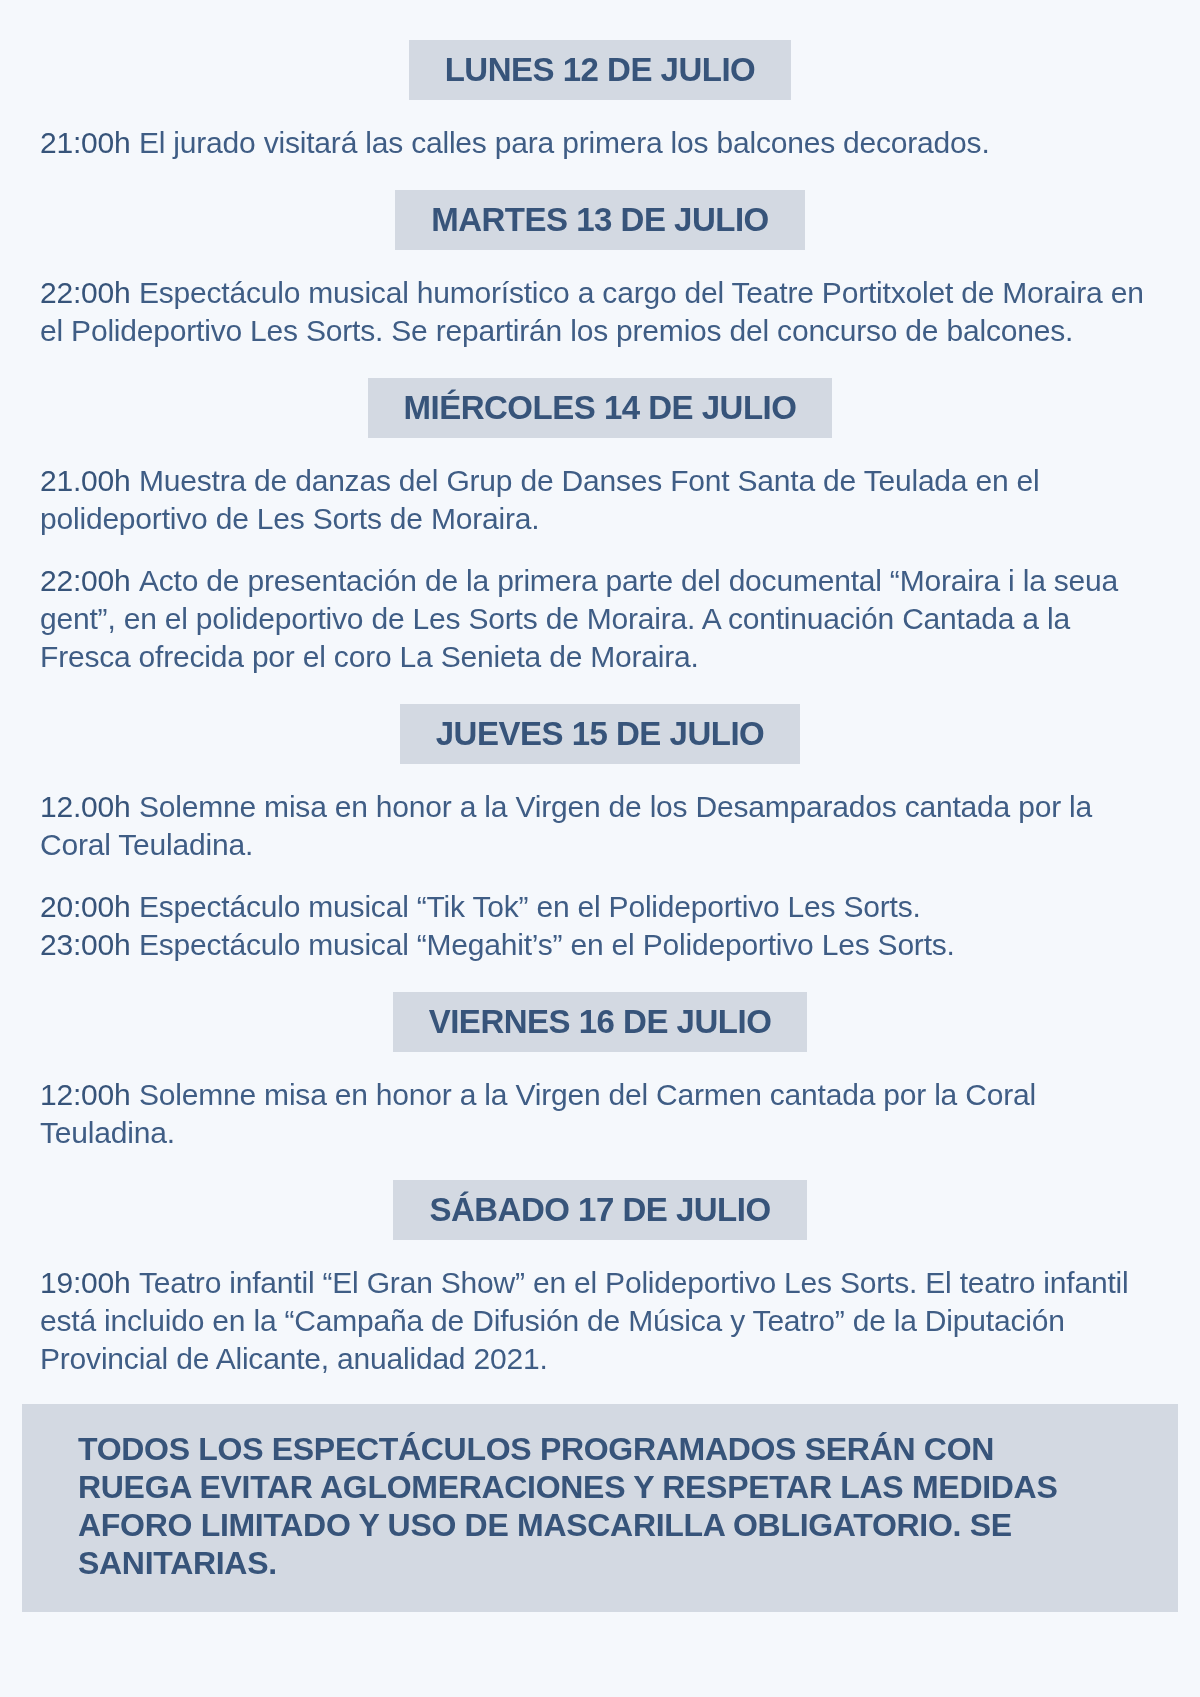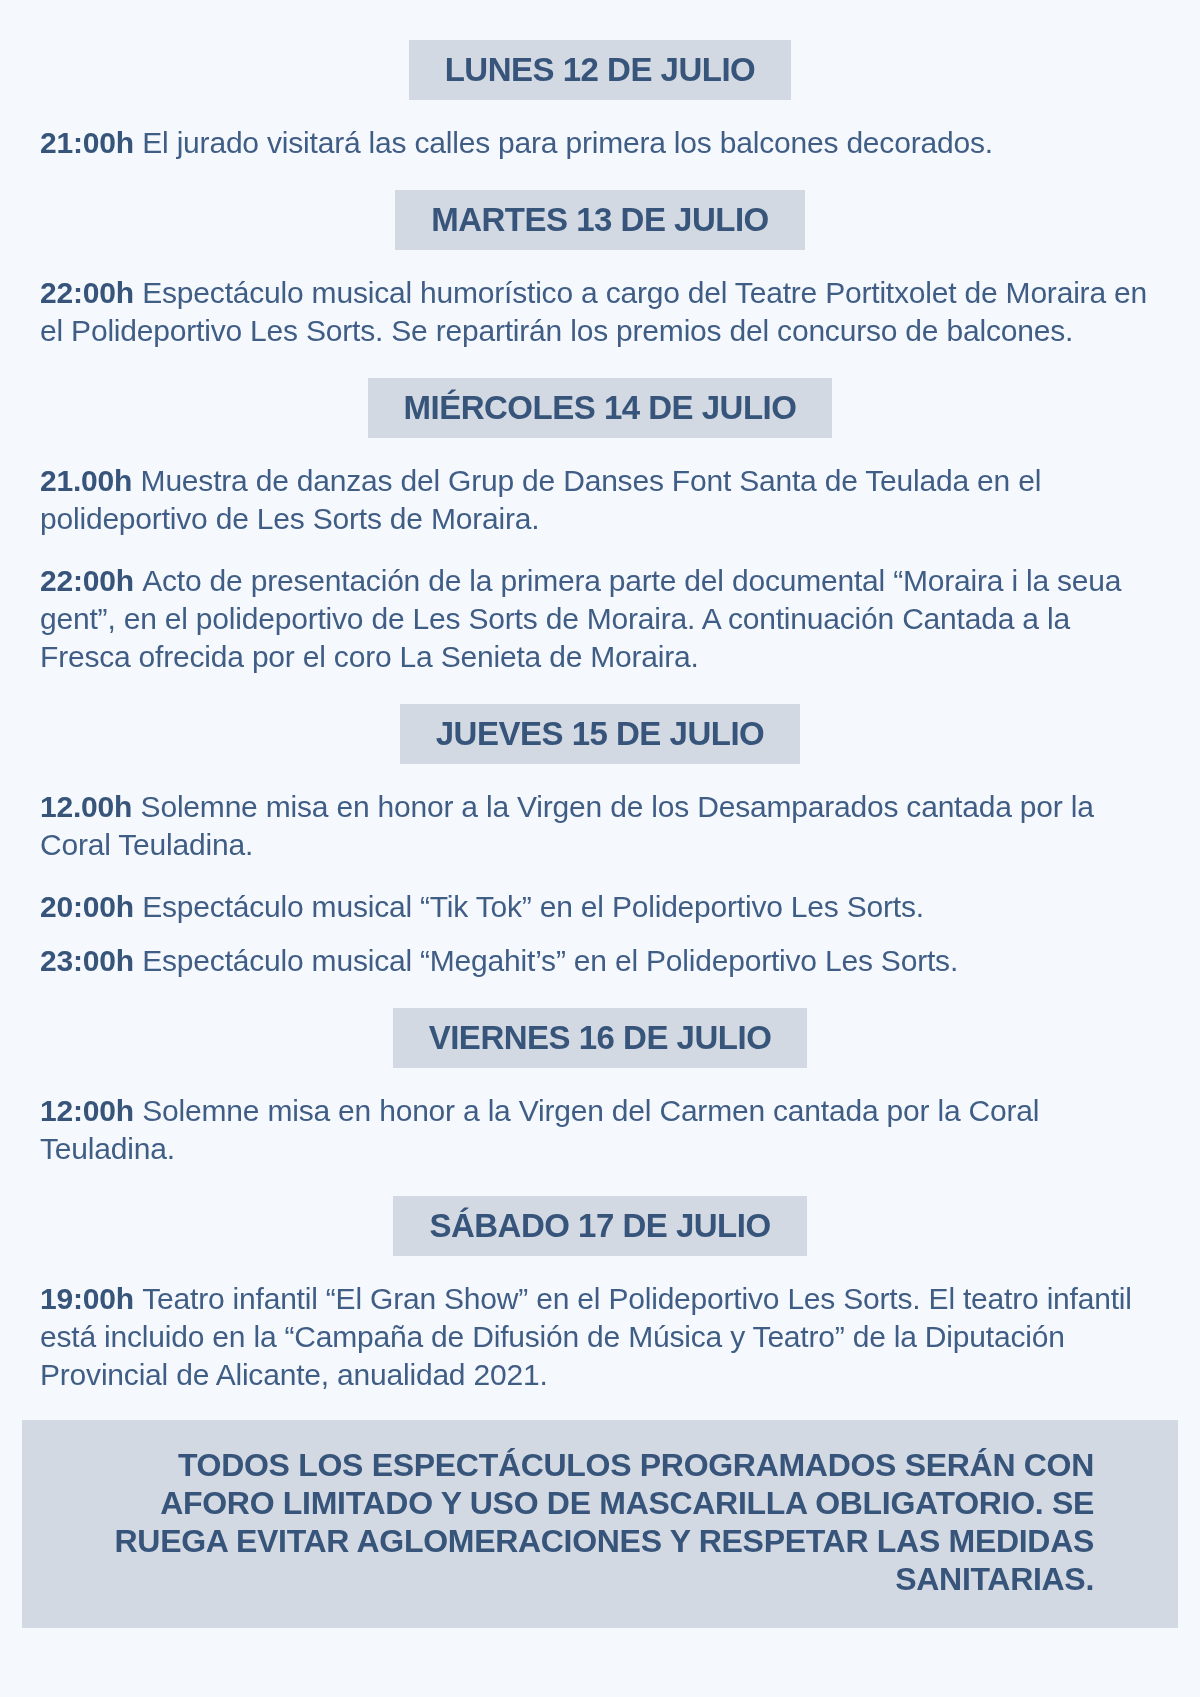--- a/index.html
+++ b/index.html
@@ -39,31 +39,31 @@
     text-align:center;
   }
   .day:first-child .day-header{margin-top:0;}
   .event{
     margin-top:24px;
     font-size:30px;
     line-height:38px;
     letter-spacing:-0.2px;
     color:var(--ink);
   }
-  .event.tight{margin-top:16px;}
+  .event.tight{margin-top:0;}
   .event .time{
-    font-weight:bold;
+    font-weight:normal;
     color:var(--ink-bold);
     margin-right:0.28em;
   }
   .notice{
     margin:26px 22px 0;
     background:var(--panel);
-    padding:26px 84px 30px;
-    text-align:right;
+    padding:26px 56px 30px;
+    text-align:left;
   }
   .notice-line{
     font-size:32px;
     line-height:38px;
     font-weight:bold;
     letter-spacing:-0.3px;
     color:var(--ink-bold);
   }
 </style>
 </head>
@@ -102,17 +102,17 @@
 
     <div class="day">
       <div class="day-header">SÁBADO 17 DE JULIO</div>
       <p class="event"><span class="time">19:00h</span><span class="etext">Teatro infantil “El Gran Show” en el Polideportivo Les Sorts. El teatro infantil está incluido en la “Campaña de Difusión de Música y Teatro” de la Diputación Provincial de Alicante, anualidad 2021.</span></p>
     </div>
 
   </div>
 
   <div class="notice">
     <div class="notice-line">TODOS LOS ESPECTÁCULOS PROGRAMADOS SERÁN CON</div>
+    <div class="notice-line">RUEGA EVITAR AGLOMERACIONES Y RESPETAR LAS MEDIDAS</div>
     <div class="notice-line">AFORO LIMITADO Y USO DE MASCARILLA OBLIGATORIO. SE</div>
-    <div class="notice-line">RUEGA EVITAR AGLOMERACIONES Y RESPETAR LAS MEDIDAS</div>
     <div class="notice-line">SANITARIAS.</div>
   </div>
 </div>
 
 </body></html>

